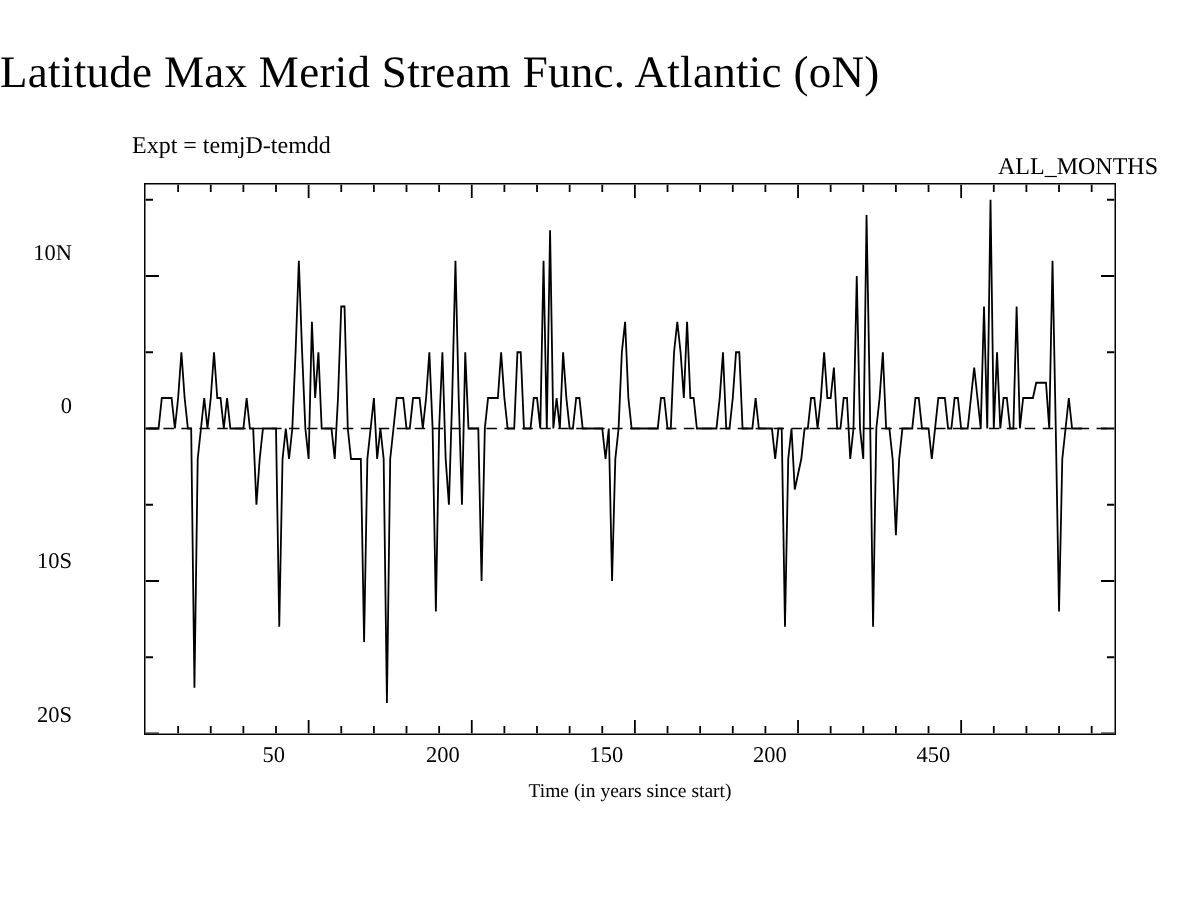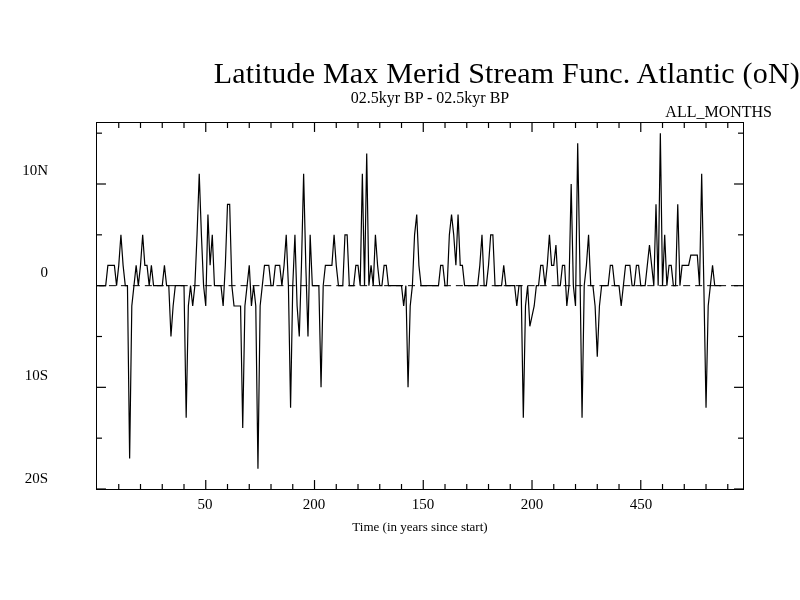--- a/index.html
+++ b/index.html
@@ -14,24 +14,24 @@
     color: #000000;
     overflow: hidden;
   }
   #figure {
     position: relative;
     width: 800px;
     height: 600px;
   }
   #title {
     position: absolute;
-    top: 56px;
+    top: 32px;
     left: 0;
     width: 800px;
-    text-align: right;
+    text-align: left;
     font-size: 30px;
     font-family: "Liberation Serif", serif;
     letter-spacing: 0.2px;
     white-space: nowrap;
   }
   #subheader {
     position: absolute;
     top: 89px;
     left: 88px;
     width: 684px;
@@ -81,21 +81,20 @@
     right: 752px;
     text-align: right;
     width: 60px;
     font-size: 15px;
     transform: translateY(-50%);
     white-space: nowrap;
   }
   .xtick-label {
     position: absolute;
     top: 496px;
-    text-align: center;
     width: 60px;
     font-size: 15px;
     transform: translateX(-30px);
     white-space: nowrap;
   }
   #xlabel {
     position: absolute;
     top: 519px;
     left: 96px;
     width: 648px;
@@ -105,21 +104,21 @@
   }
 </style>
 </head>
 <body>
 
 <div id="figure">
 
   <div id="title">Latitude Max Merid Stream Func. Atlantic (oN)</div>
 
   <div id="subheader">
-    <span id="period-label">02.5kyr BP - 02.5kyr BP</span>
+    <span id="expt-label">Expt = temjD-temdd</span>
     <span id="months-label">ALL_MONTHS</span>
   </div>
 
   <div id="plot-area">
     <svg id="plot-svg" viewBox="0 0 648 368" preserveAspectRatio="none">
       <g id="ticks-group">
           <line x1="0" y1="61.333333333333314" x2="9" y2="61.333333333333314" stroke="#000000" stroke-width="1.2"></line>
           <line x1="648" y1="61.333333333333314" x2="639" y2="61.333333333333314" stroke="#000000" stroke-width="1.2"></line>
           <line x1="0" y1="163.55555555555554" x2="9" y2="163.55555555555554" stroke="#000000" stroke-width="1.2"></line>
           <line x1="648" y1="163.55555555555554" x2="639" y2="163.55555555555554" stroke="#000000" stroke-width="1.2"></line>

